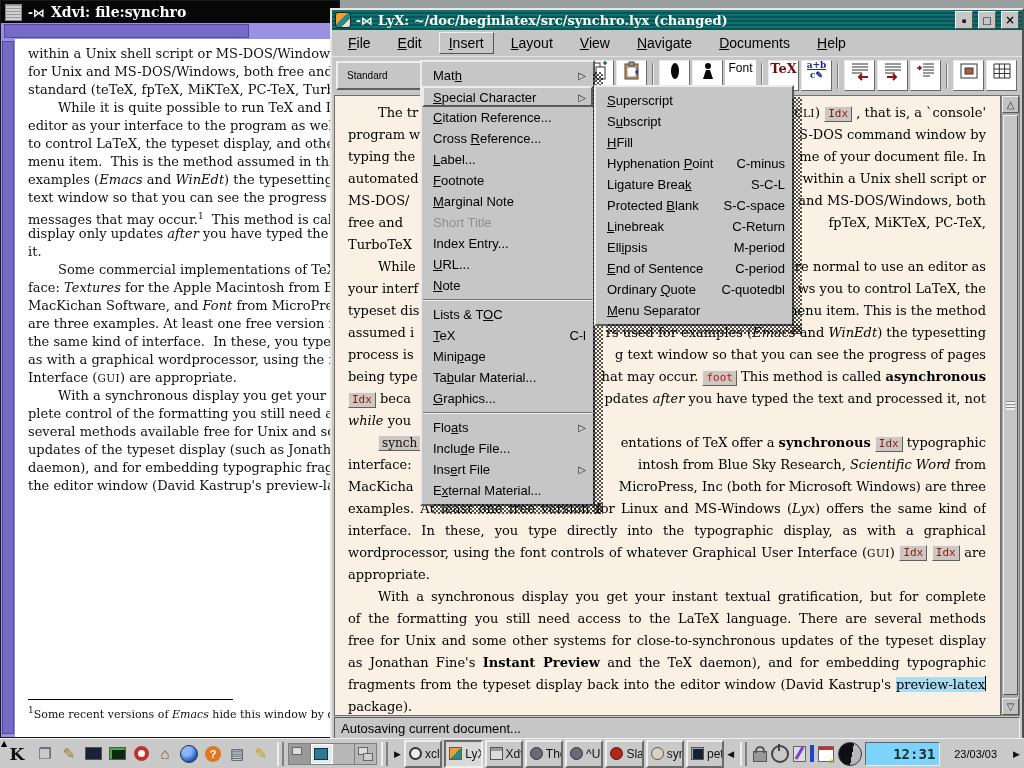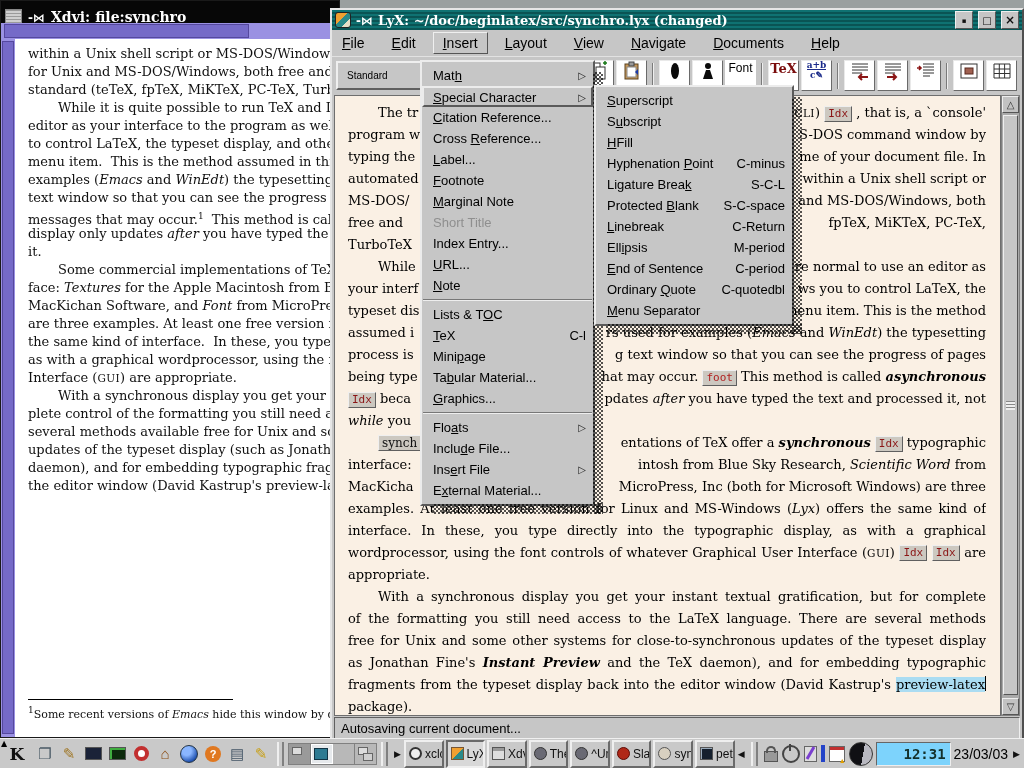--- a/index.html
+++ b/index.html
@@ -2,39 +2,39 @@
 <html><head>
 <meta charset="utf-8">
 <style>
   html,body{margin:0;padding:0;}
   #screen{position:relative;width:1024px;height:768px;background:#9aa0a0;overflow:hidden;
           font-family:"Liberation Sans",sans-serif;-webkit-font-smoothing:none;}
 
   
   #xdvi{position:absolute;left:0;top:0;width:340px;height:738px;background:#fff;
         border:1px solid #1a1a1a;box-sizing:border-box;z-index:1;}
-  .xdvi-tb{height:22px;background:#070707;color:#fff;display:flex;gap:6px;
-           padding:8px 4px;font:bold 14px "DejaVu Serif",serif;}
+  .xdvi-tb{height:22px;background:#070707;color:#fff;display:flex;align-items:center;gap:6px;
+           padding:0 4px;font:bold 14px "DejaVu Serif",serif;}
   .xdvi-appicon{width:15px;height:15px;background:#cfcfcf;border:1px solid #888;
                 background-image:linear-gradient(#9a9a9a 1px,transparent 1px);background-size:3px 3px;}
   .pin::before{content:"-\22C8";font:bold 12px "DejaVu Sans",sans-serif;color:#fff;}
   .xdvi-hscroll{position:absolute;left:0;top:22px;right:0;height:16px;background:#9a91e2;}
   .xh-thumb{position:absolute;left:3px;top:1px;bottom:1px;width:72%;background:#756ac8;border:1px solid #55489e;}
   .xdvi-vscroll{position:absolute;left:0;top:38px;bottom:0;width:14px;background:#9a91e2;}
   .xv-thumb{position:absolute;left:1px;top:2px;bottom:3px;right:1px;background:#756ac8;border:1px solid #55489e;}
   .xdvi-page{position:absolute;left:14px;top:38px;right:0;bottom:0;background:#fff;overflow:hidden;}
   .xdvi-text{position:absolute;left:13px;top:6px;width:500px;font-family:"DejaVu Serif",serif;
              font-size:13px;line-height:18px;color:#101010;}
   .xdvi-text .tline{white-space:pre;height:18px;}
   .fn-rule{position:absolute;left:13px;top:660px;width:205px;border-top:1px solid #000;}
   .fn-text{position:absolute;left:13px;top:666px;width:500px;font-family:"DejaVu Serif",serif;
            font-size:11px;color:#101010;white-space:pre;}
 
   
-  .sg-i{font-style:italic;} .sg-bi{font-style:italic;font-weight:bold;}
+  .sg-i{font-style:italic;} .sg-bi{font-weight:bold;}
   .sg-sup{vertical-align:super;font-size:9px;}
   .sg-sc{font-size:10.5px;letter-spacing:.4px;}
   .sg-btn{display:inline-block;border:1px solid;border-color:#efefef #5f5f5f #5f5f5f #efefef;
           background:#ccc8c0;padding:0 3px;font:11px "DejaVu Sans Mono",monospace;
           line-height:14px;vertical-align:1px;}
   .sg-idx{color:#8b1515;} .sg-foot{color:#b02020;}
   .sg-synch{color:#101010;font:12px "DejaVu Serif",serif;}
   .sg-hl{background:#aadcf2;}
   .caret{display:inline-block;width:1px;height:15px;background:#000;vertical-align:-2px;}
 
@@ -46,21 +46,21 @@
           font:bold 13px "DejaVu Serif",serif;}
   .lyx-appicon{width:14px;height:14px;border-radius:3px;
                background:linear-gradient(135deg,#f0a030 0 40%,#2a8a8a 40% 70%,#e8e0c8 70%);border:1px solid #222;}
   .lyx-title{flex:1;white-space:nowrap;overflow:hidden;}
   .wbtn{width:16px;height:16px;background:#c6c6c6;border:1px solid;border-color:#efefef #555 #555 #efefef;
         display:flex;align-items:center;justify-content:center;color:#111;flex:none;}
   .wb-min::before{content:"\25AA";font-size:7px;}
   .wb-max::before{content:"\25A1";font-size:10px;}
   .wb-close::before{content:"\00D7";font:bold 12px "DejaVu Sans",sans-serif;}
 
-  .lyx-menubar{height:26px;display:flex;align-items:center;font-size:14px;color:#000;}
+  .lyx-menubar{height:26px;display:flex;align-items:center;padding-left:6px;font-size:14px;color:#000;}
   .mb-item{padding:2px 9px;margin-right:7px;border:1px solid transparent;}
   .mb-item.active{border-color:#efefef #555 #555 #efefef;}
   .ul{text-decoration:underline;}
 
   .lyx-toolbar{height:37px;display:flex;align-items:center;padding:0 4px;border-top:1px solid #e2e2e2;}
   .combo{width:134px;height:25px;border:2px solid;border-color:#efefef #5f5f5f #5f5f5f #efefef;
          display:flex;align-items:center;padding-left:9px;font-size:10px;background:#c6c6c6;}
   .tool-spacer{width:118px;}
   .tbt{width:29px;height:29px;margin:0 1px;display:flex;align-items:flex-start;justify-content:center;
        border:1px solid;border-color:#e9e9e9 #6a6a6a #6a6a6a #e9e9e9;background:#ffffff;flex:none;}
@@ -164,21 +164,21 @@
                      background:#7a3fd0;transform:rotate(30deg);}
   .tr-bluebar{width:4px;height:17px;background:#2343c8;}
   .tr-organizer{width:14px;height:14px;background:#fff;border:1px solid #666;position:relative;}
   .tr-organizer::before{content:"";position:absolute;left:0;top:0;right:0;height:3px;background:#c23030;}
   .tr-organizer::after{content:"\25B2";position:absolute;right:-2px;bottom:-3px;font-size:7px;color:#e0a000;}
   .tr-moon{width:22px;height:22px;border-radius:50%;border:1px solid #333;
            background:linear-gradient(100deg,#101014 58%,#b8b8c0 58%);}
   .clock{width:50px;height:22px;background:#7dd3fc;border:1px solid;border-color:#666 #eee #eee #666;
          color:#14302a;font:bold 14px "DejaVu Sans Mono",monospace;display:flex;align-items:center;
          justify-content:center;flex:none;letter-spacing:0px;padding-left:23px;}
-  .date{font-size:14px;color:#000;margin:0 2px;flex:none;}
+  .date{font-size:11px;color:#000;margin:0 13px;flex:none;}
 
   
   .tbt svg{display:block;}
 </style>
 </head>
 <body>
 
 <div id="screen">
 
   <div id="xdvi">

